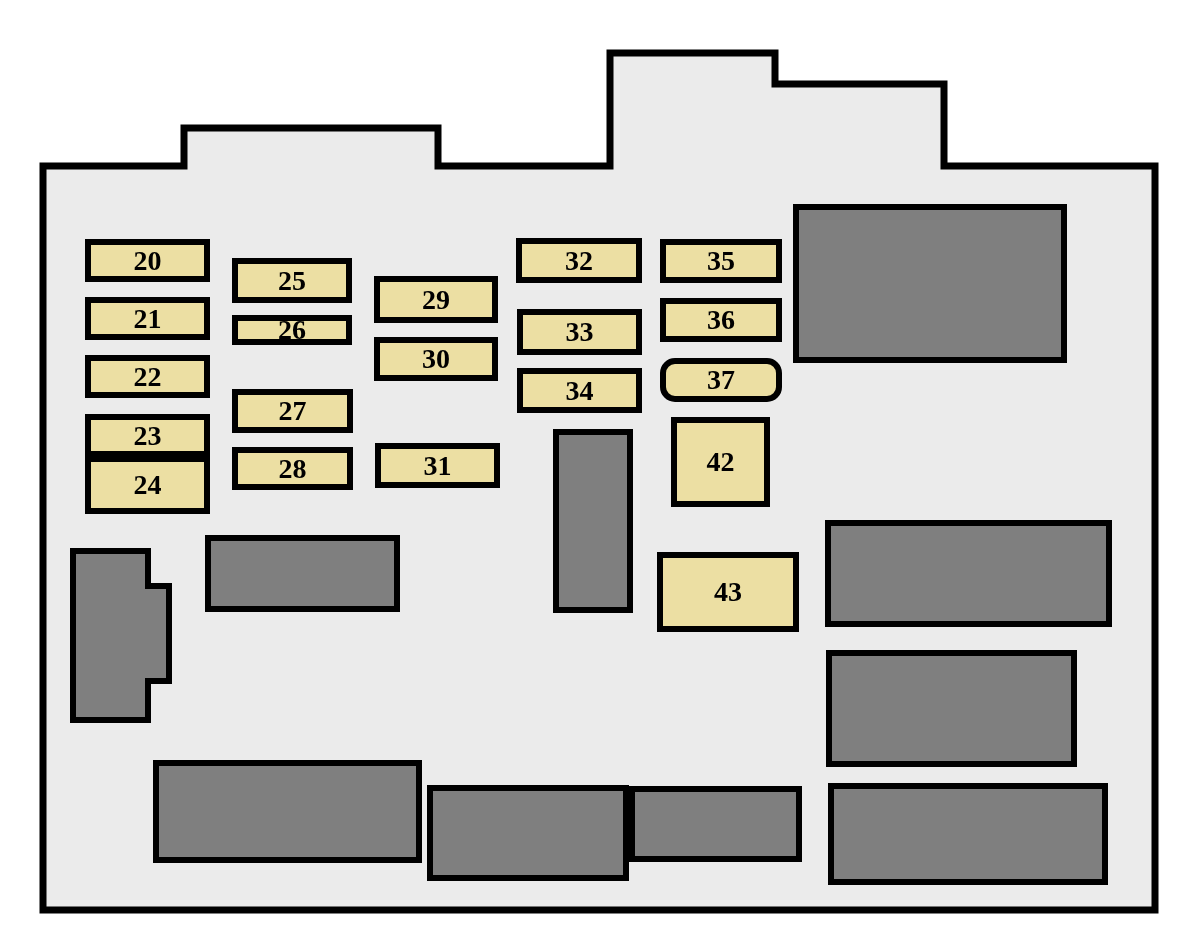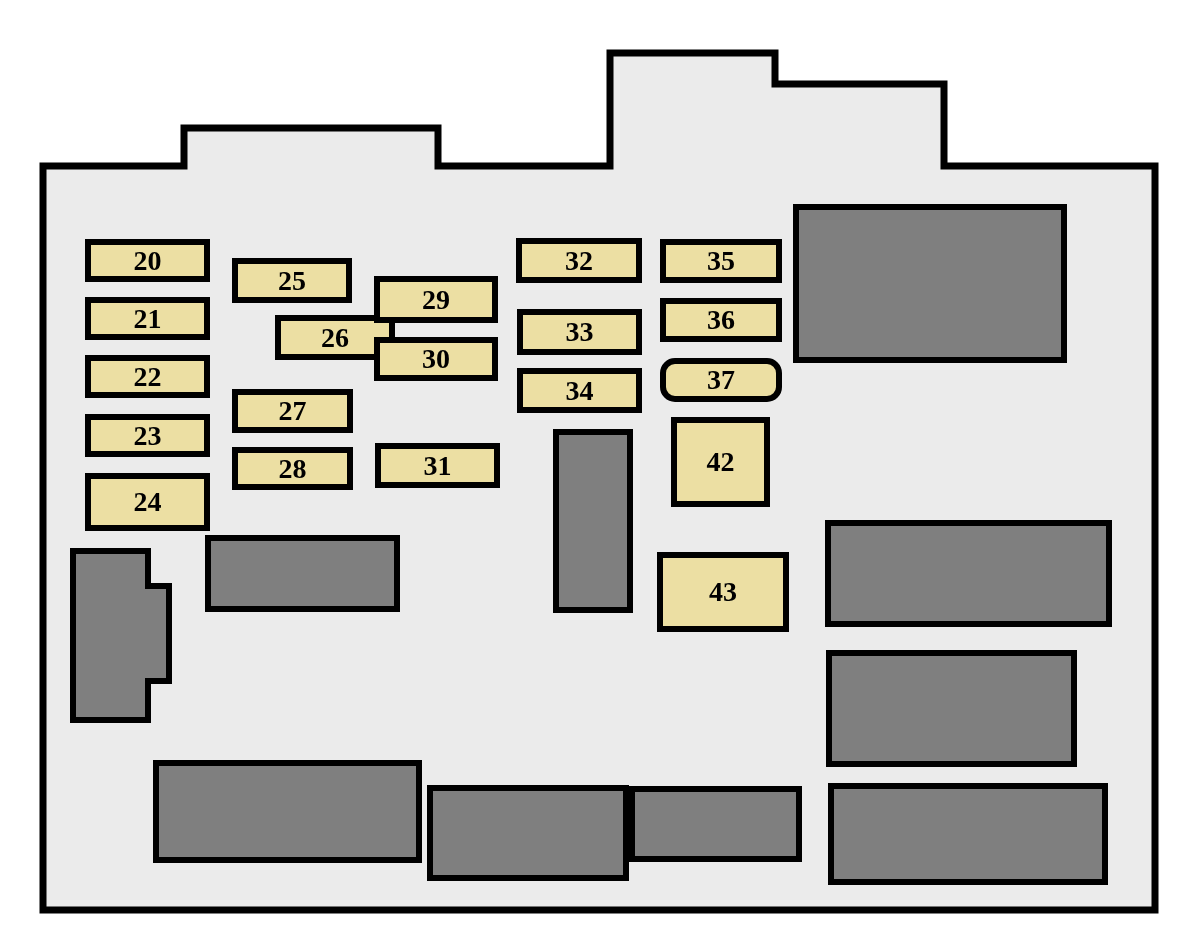--- a/index.html
+++ b/index.html
@@ -72,27 +72,27 @@
       </div>
       <div class="box fuse" style="left: 85px; top: 297px; width: 125px; height: 43px;">
         <span>21</span>
       </div>
       <div class="box fuse" style="left: 85px; top: 355px; width: 125px; height: 43px;">
         <span>22</span>
       </div>
       <div class="box fuse" style="left: 85px; top: 414px; width: 125px; height: 43px;">
         <span>23</span>
       </div>
-      <div class="box fuse" style="left: 85px; top: 473px; width: 125px; height: 58px;">
+      <div class="box fuse" style="left: 85px; top: 456px; width: 125px; height: 58px;">
         <span>24</span>
       </div>
       <div class="box fuse" style="left: 232px; top: 258px; width: 120px; height: 45px;">
         <span>25</span>
       </div>
-      <div class="box fuse" style="left: 232px; top: 315px; width: 120px; height: 45px; margin-left: 43px;">
+      <div class="box fuse" style="left: 232px; top: 315px; width: 120px; height: 30px;">
         <span>26</span>
       </div>
       <div class="box fuse" style="left: 232px; top: 389px; width: 121px; height: 44px;">
         <span>27</span>
       </div>
       <div class="box fuse" style="left: 232px; top: 447px; width: 121px; height: 43px;">
         <span>28</span>
       </div>
       <div class="box fuse" style="left: 374px; top: 276px; width: 124px; height: 47px;">
         <span>29</span>
@@ -117,17 +117,17 @@
       </div>
       <div class="box fuse" style="left: 660px; top: 298px; width: 122px; height: 44px;">
         <span>36</span>
       </div>
       <div class="box fuse" style="left: 660px; top: 358px; width: 122px; height: 44px; border-radius: 15px;">
         <span>37</span>
       </div>
       <div class="box fuse" style="left: 671px; top: 417px; width: 99px; height: 90px;">
         <span>42</span>
       </div>
-      <div class="box fuse" style="left: 657px; top: 552px; width: 132px; height: 80px;">
+      <div class="box fuse" style="left: 657px; top: 552px; width: 142px; height: 80px;">
         <span>43</span>
       </div>
     </div>
 </div>
 
 </body></html>

